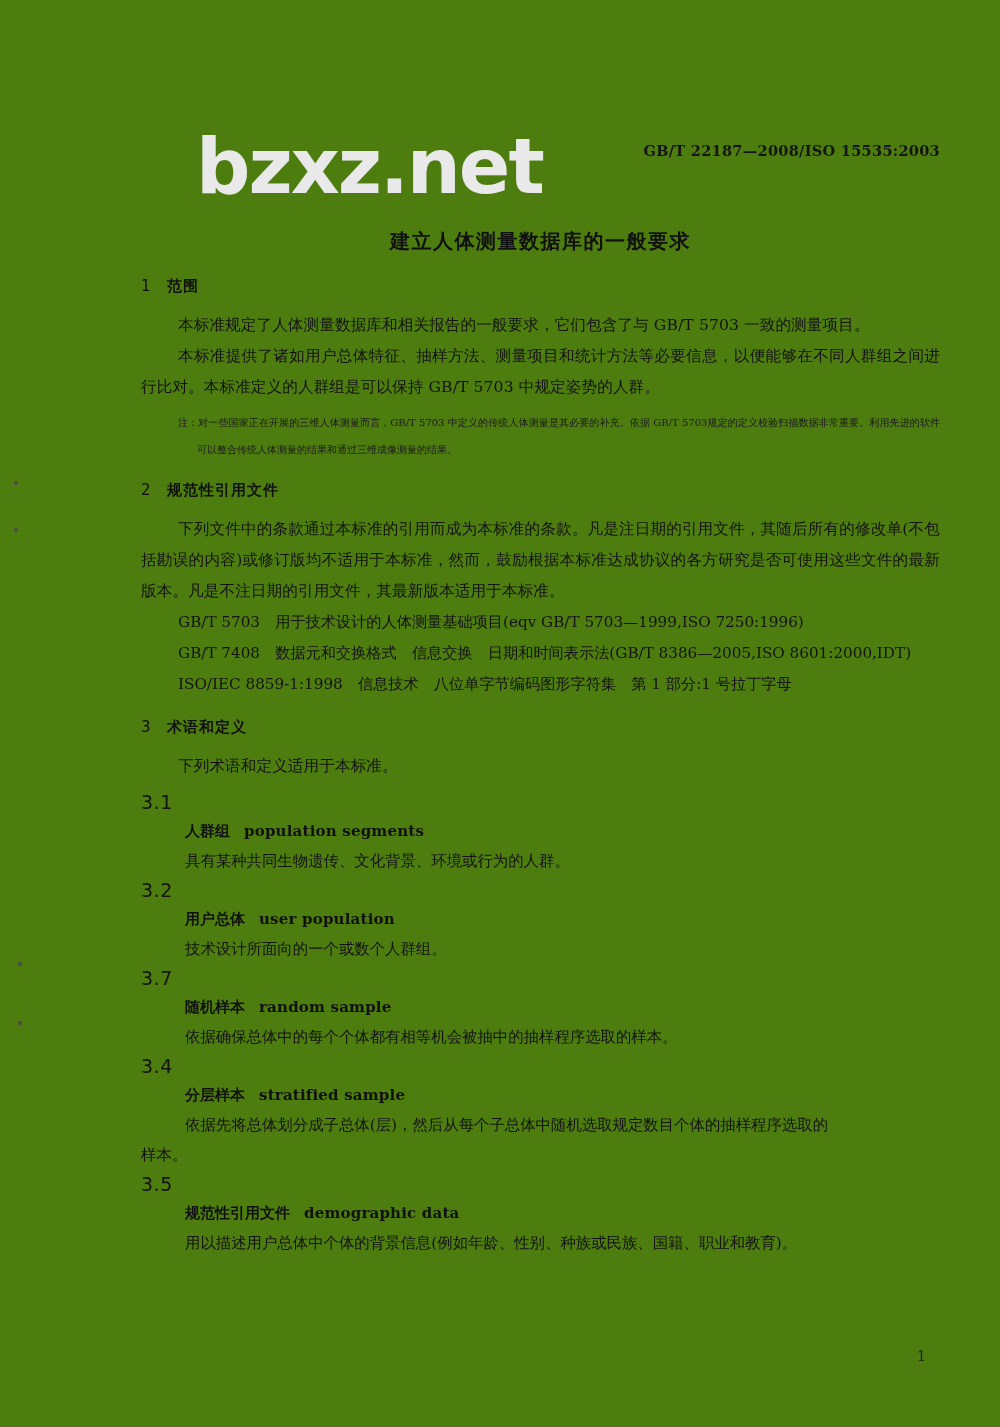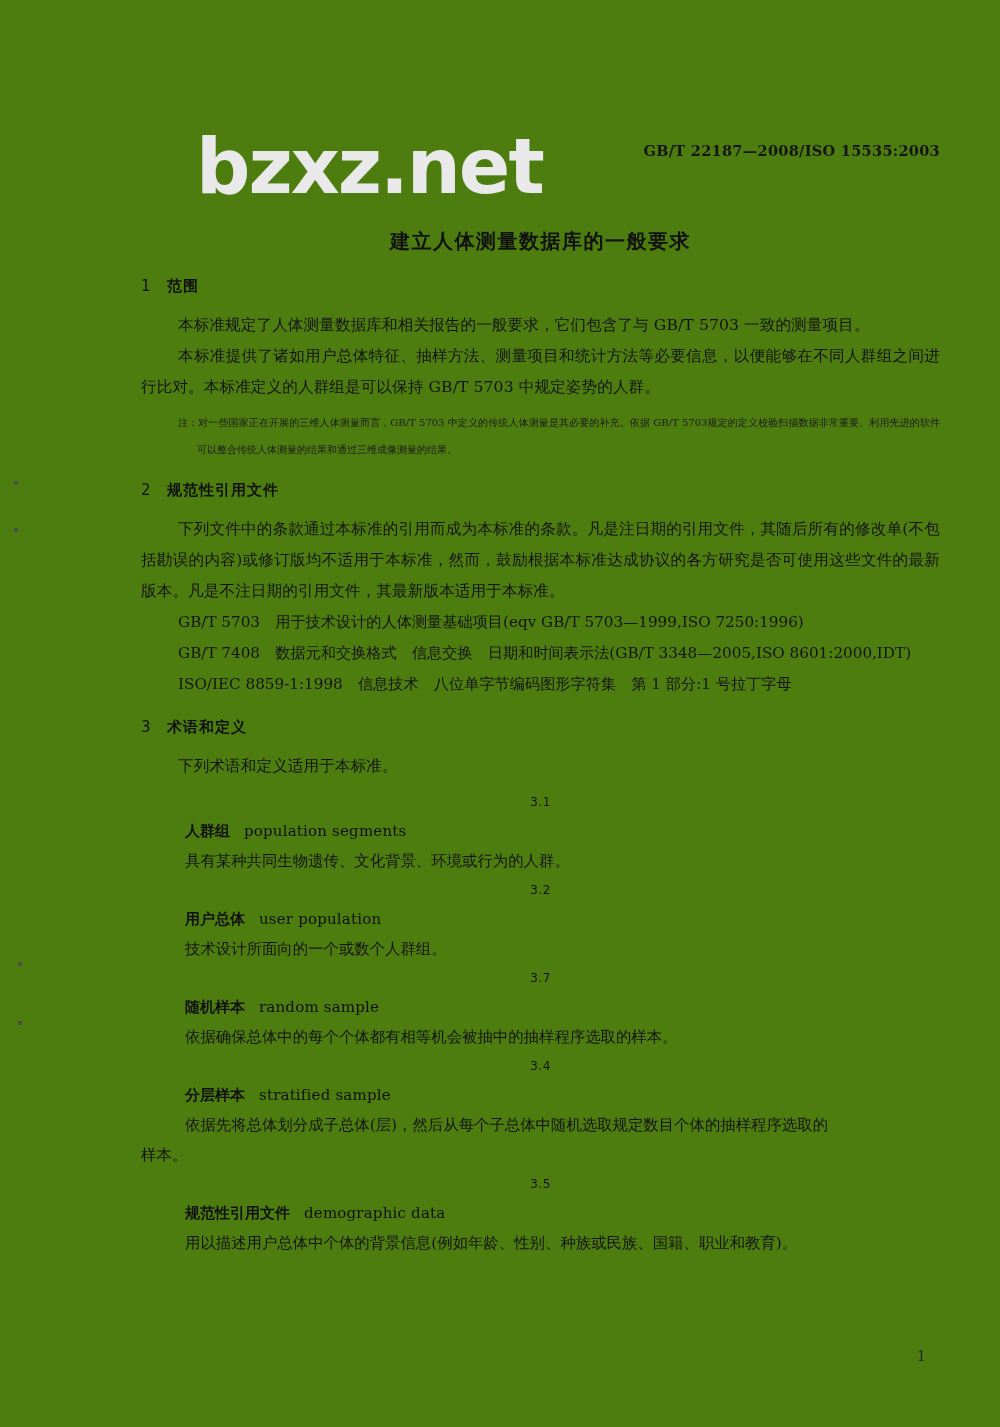--- a/index.html
+++ b/index.html
@@ -114,39 +114,38 @@
     font-size: 15.2px;
     line-height: 31px;
     margin: 0;
     text-indent: 37px;
     color: #141414;
   }
 
   
   .term-num {
     font-family: "DejaVu Sans", "Liberation Sans", sans-serif;
-    font-size: 12px;
+    font-size: 19px;
     line-height: 28px;
     margin: 0;
     color: #141414;
     letter-spacing: 0.5px;
-    text-align: center;
   }
   .term-name {
     font-family: "DejaVu Sans", "Liberation Sans", sans-serif;
     font-weight: 700;
     font-size: 15px;
     line-height: 30px;
     margin: 0;
     padding-left: 44px;
     color: #111;
   }
   .term-name .en {
     font-family: "DejaVu Serif", "Liberation Serif", serif;
-    font-weight: 400;
+    font-weight: 700;
     padding-left: 14px;
     letter-spacing: 0.2px;
   }
   .term-def {
     font-family: "DejaVu Serif", "Liberation Serif", serif;
     font-size: 15.4px;
     line-height: 30px;
     margin: 0;
     padding-left: 44px;
     text-align: justify;
@@ -220,21 +219,21 @@
 
     <div class="sp-18"></div>
 
     <div class="clause-head">
       <span class="num">2</span>
       <span class="txt">规范性引用文件</span>
     </div>
     <div class="sp-14"></div>
     <p class="para">下列文件中的条款通过本标准的引用而成为本标准的条款。凡是注日期的引用文件，其随后所有的修改单(不包括勘误的内容)或修订版均不适用于本标准，然而，鼓励根据本标准达成协议的各方研究是否可使用这些文件的最新版本。凡是不注日期的引用文件，其最新版本适用于本标准。</p>
     <p class="ref">GB/T 5703　用于技术设计的人体测量基础项目(eqv GB/T 5703—1999,ISO 7250:1996)</p>
-    <p class="ref">GB/T 7408　数据元和交换格式　信息交换　日期和时间表示法(GB/T 3348—2005,ISO 8601:2000,IDT)</p>
+    <p class="ref">GB/T 7408　数据元和交换格式　信息交换　日期和时间表示法(GB/T 8386—2005,ISO 8601:2000,IDT)</p>
     <p class="ref">ISO/IEC 8859-1:1998　信息技术　八位单字节编码图形字符集　第 1 部分:1 号拉丁字母</p>
 
     <div class="sp-18"></div>
 
     <div class="clause-head">
       <span class="num">3</span>
       <span class="txt">术语和定义</span>
     </div>
     <div class="sp-14"></div>
     <p class="para">下列术语和定义适用于本标准。</p>

